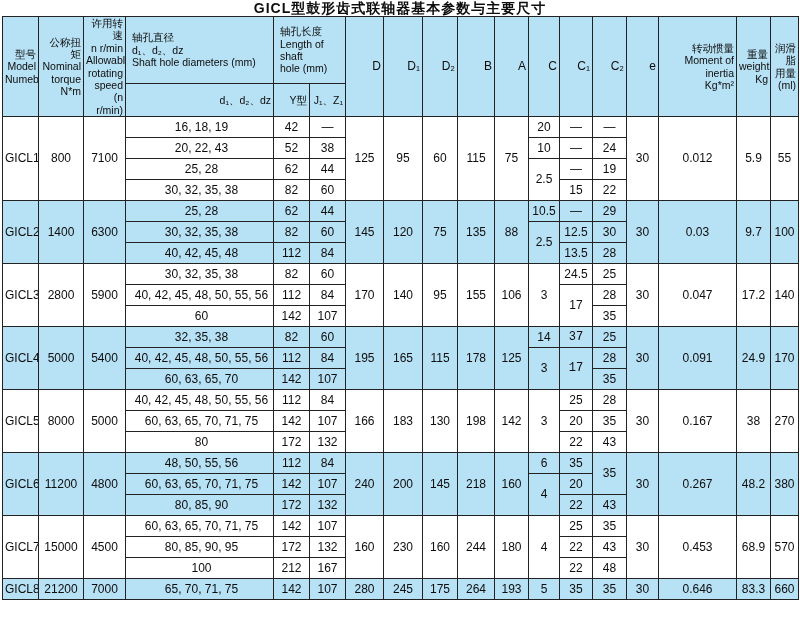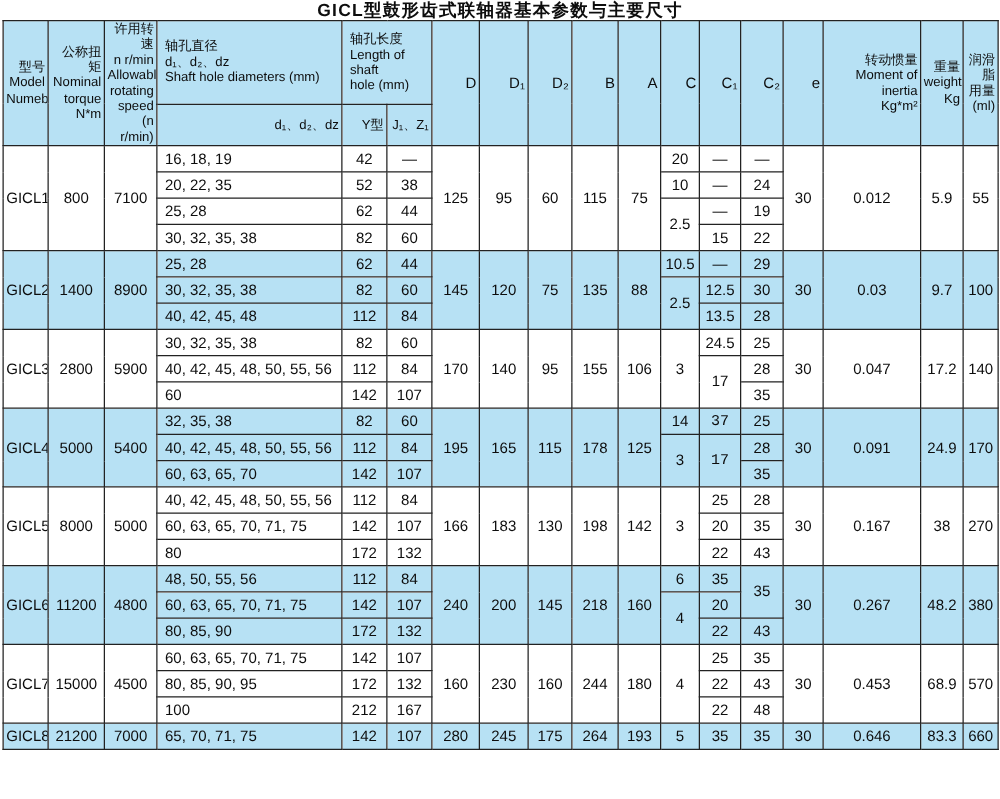--- a/index.html
+++ b/index.html
@@ -25,21 +25,21 @@
   }
   td{font-size:12px;height:21px;line-height:1.25;background:#ffffff;}
   th{
     background:var(--hl);font-weight:normal;
     font-size:10.5px;line-height:1.18;white-space:pre-line;text-align:right;
   }
   thead tr.h1{height:44px;}
   thead tr.h2{height:25px;}
   th.big{font-size:12px;}
   th.alt{text-align:left;padding-left:6px;}
-  td.al{text-align:left;padding-left:6px;}
+  td.al{text-align:center;padding-left:6px;}
   tr.hl td{background:var(--hl);}
   td.serif{font-family:Liberation Mono, monospace;}
 </style>
 </head>
 <body>
 
 <div class="page-title">GICL型鼓形齿式联轴器基本参数与主要尺寸</div>
 
 <table class="spec">
   <colgroup>
@@ -124,21 +124,21 @@
         <td rowspan="4">75</td>
         <td>20</td>
         <td>—</td>
         <td>—</td>
         <td rowspan="4">30</td>
         <td rowspan="4">0.012</td>
         <td rowspan="4">5.9</td>
         <td rowspan="4">55</td>
       </tr>
       <tr>
-        <td class="al">20, 22, 35</td>
+        <td class="al">20, 22, 43</td>
         <td>52</td>
         <td>38</td>
         <td>10</td>
         <td>—</td>
         <td>24</td>
       </tr>
       <tr>
         <td class="al">25, 28</td>
         <td>62</td>
         <td>44</td>
@@ -149,21 +149,21 @@
       <tr>
         <td class="al">30, 32, 35, 38</td>
         <td>82</td>
         <td>60</td>
         <td>15</td>
         <td>22</td>
       </tr>
       <tr class="hl">
         <td rowspan="3">GICL2</td>
         <td rowspan="3">1400</td>
-        <td rowspan="3">8900</td>
+        <td rowspan="3">6300</td>
         <td class="al">25, 28</td>
         <td>62</td>
         <td>44</td>
         <td rowspan="3">145</td>
         <td rowspan="3">120</td>
         <td rowspan="3">75</td>
         <td rowspan="3">135</td>
         <td rowspan="3">88</td>
         <td>10.5</td>
         <td>—</td>

